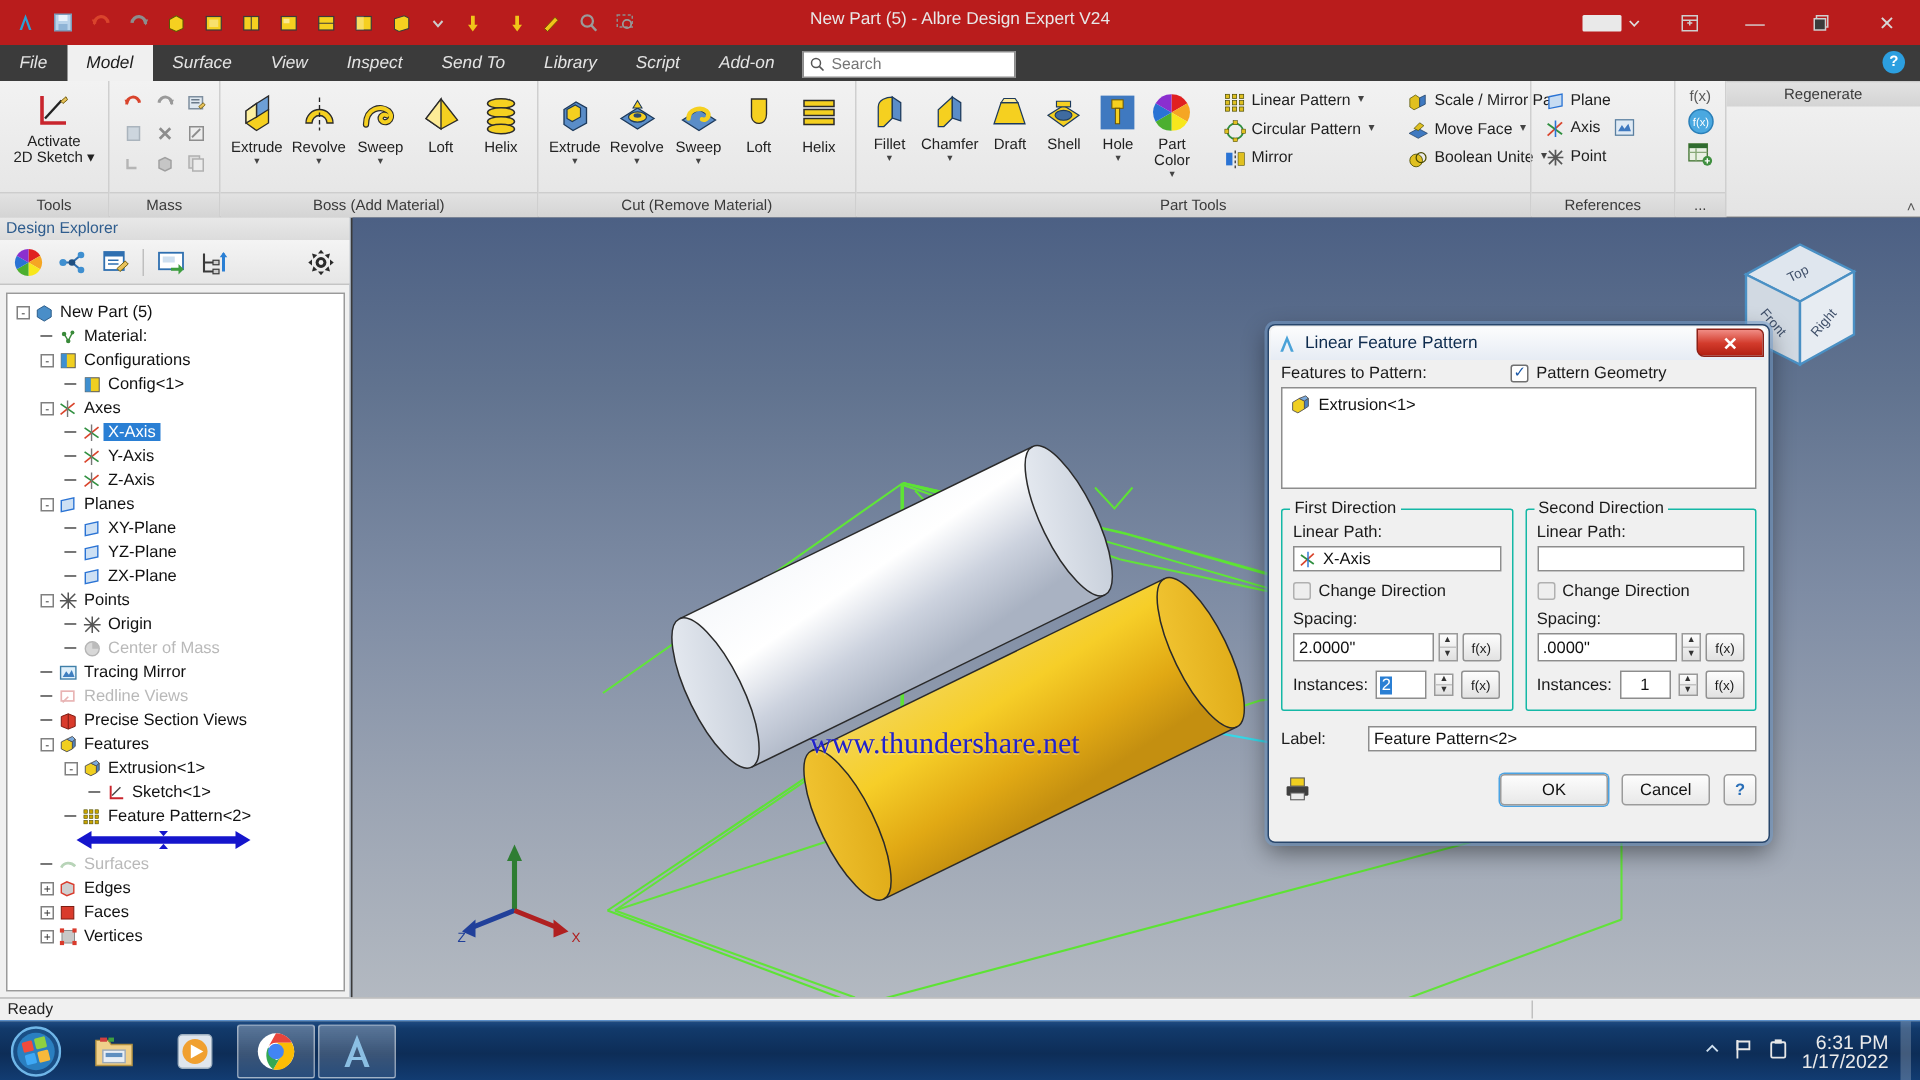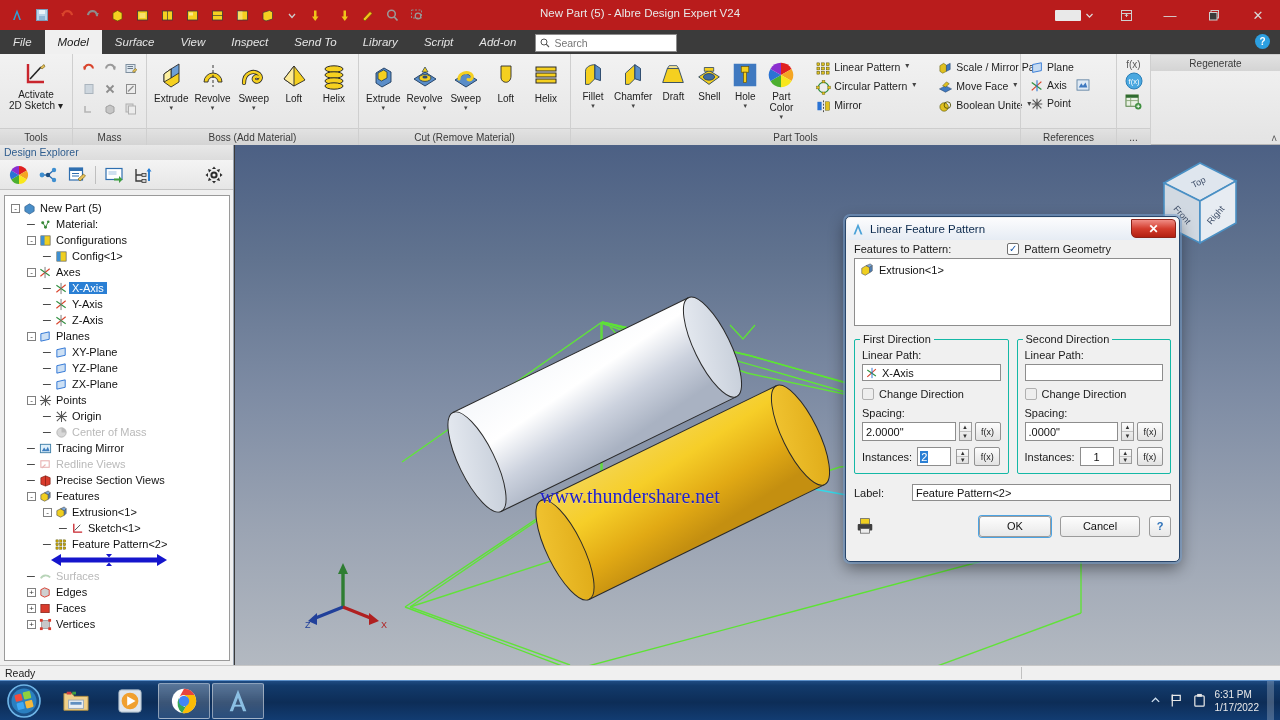--- a/index.html
+++ b/index.html
@@ -158,21 +158,21 @@
     cursor:pointer; border-radius:2px;
   }
   .tbitem.active {
     background:linear-gradient(rgba(255,255,255,.30),rgba(255,255,255,.10));
     border:1px solid rgba(255,255,255,.45);
   }
   .tray {
     position:absolute; right:0; top:0; height:40px; display:flex; align-items:center; gap:8px;
     padding-right:6px; color:#eaeaea;
   }
-  .trayclock { font-size:10px; line-height:13px; text-align:left; cursor:pointer; }
+  .trayclock { font-size:13px; line-height:13px; text-align:right; cursor:pointer; }
   .traydivider { width:7px; height:40px; background:rgba(255,255,255,.22); }
 
   
   .dialog {
     position:absolute; left:845px; top:216px; width:335px; height:346px;
     background:#f0f0f0;
     border:1px solid #28466b;
     border-radius:5px;
     box-shadow:0 0 0 2px rgba(120,160,205,.55), 0 6px 16px rgba(0,0,0,.45);
   }
@@ -1359,21 +1359,21 @@
       <div style="display:flex;align-items:center;margin-top:14px">
         <div style="cursor:pointer">
           <svg width="22" height="20" viewBox="0 0 24 22">
             <rect x="4" y="10" width="16" height="7" rx="1" fill="#3f3f3f"></rect>
             <rect x="7" y="4" width="10" height="6" fill="#f0cf20" stroke="#5a5a5a" stroke-width=".8"></rect>
             <rect x="7" y="15" width="10" height="5" fill="#ececec" stroke="#5a5a5a" stroke-width=".8"></rect>
           </svg>
         </div>
         <div style="flex:1"></div>
         <div class="btn primary" style="width:72px">OK</div>
-        <div class="btn" style="width:80px;margin-left:9px">Cancel</div>
+        <div class="btn" style="width:59px;margin-left:9px">Cancel</div>
         <div class="btn" style="width:22px;margin-left:9px;color:#2a6fb8;font-weight:bold">?</div>
       </div>
     </div>
   </div>
 
   <div class="statusbar">
     <div class="cell1">Ready</div>
     <div class="cell2"></div>
   </div>
 

